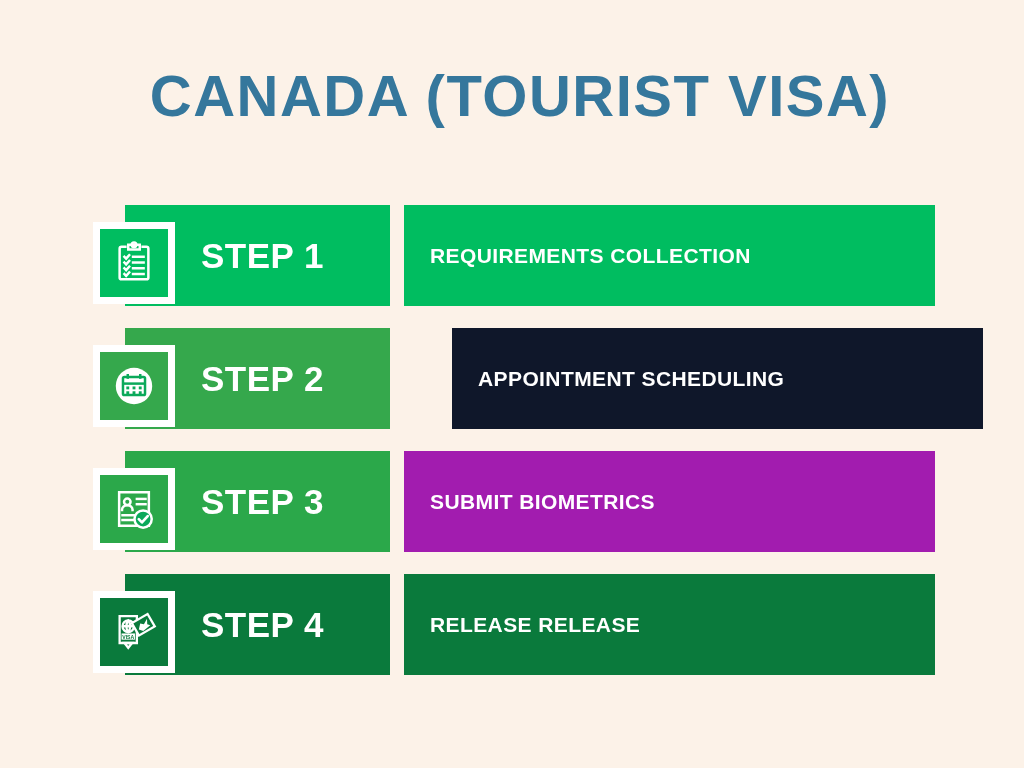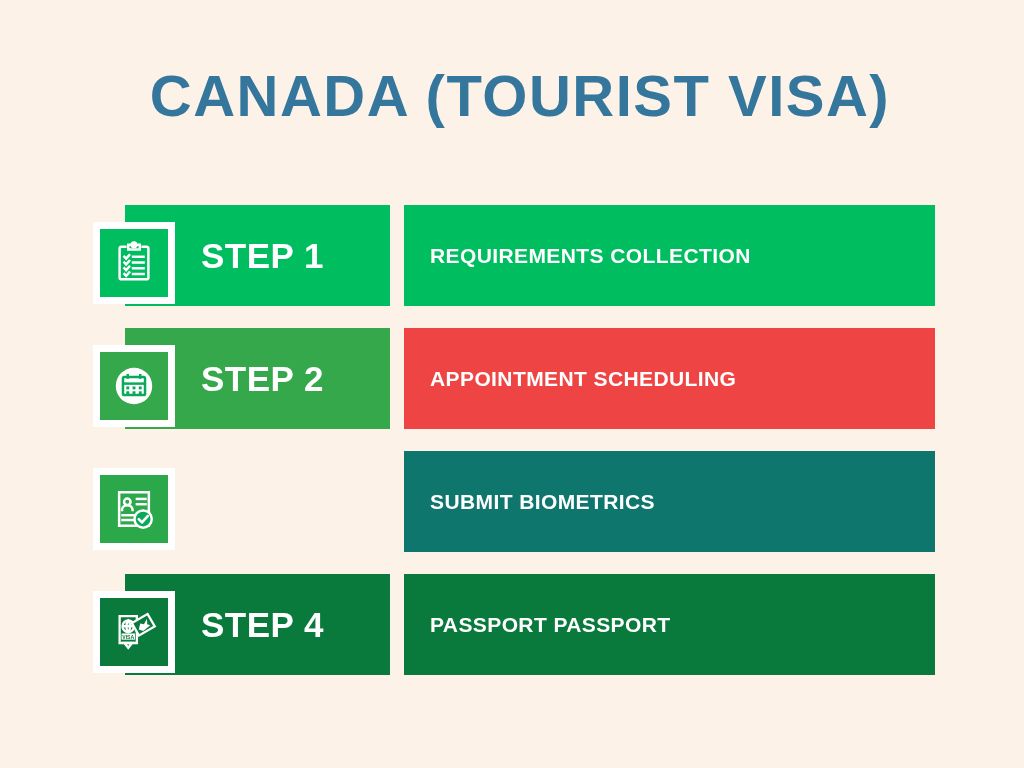--- a/index.html
+++ b/index.html
@@ -165,42 +165,45 @@
               <rect x="16" y="24.5" width="3" height="3"></rect>
               <rect x="22.5" y="24.5" width="3" height="3"></rect>
               <rect x="29" y="24.5" width="3" height="3"></rect>
               <rect x="16" y="29.5" width="3" height="3"></rect>
               <rect x="22.5" y="29.5" width="3" height="3"></rect>
               <rect x="29" y="29.5" width="3" height="3"></rect>
             </g>
           </svg>
         </span>
       </div>
-      <div class="step-right" style="background: #ef4444;">
+      <div class="step-right" style="background: #0f172a; margin-left: 48px;">
         <span class="step-desc">APPOINTMENT SCHEDULING</span>
       </div>
     </div>
 
     <div class="step-row">
+      <div class="step-left" style="background: rgb(43, 168, 74);">
+        <span class="step-label">STEP 3</span>
+      </div>
       <div class="icon-tile" style="background: rgb(43, 168, 74);">
         <span>
           <svg viewBox="0 0 48 48" fill="none" stroke="#ffffff" stroke-width="2.6" stroke-linecap="square">
             <path d="M8.5 6.5h31v35h-31z"></path>
             <circle cx="17" cy="16.5" r="3.4"></circle>
             <path d="M11.5 25c0-3 2.6-5 5.5-5s5.5 2 5.5 5"></path>
             <path d="M27 13.5h9"></path>
             <path d="M27 19h9"></path>
             <path d="M12 30.5h24"></path>
             <path d="M12 35.5h12"></path>
             <circle cx="33.5" cy="34.5" r="9" fill="#0aa95a" stroke="#ffffff" stroke-width="2.6"></circle>
             <path d="M29 34.6l3.3 3.4 6-6.6" stroke="#ffffff" stroke-width="2.8" stroke-linecap="round" stroke-linejoin="round"></path>
           </svg>
         </span>
       </div>
-      <div class="step-right" style="background: #0f766e;">
+      <div class="step-right" style="background: #a21caf;">
         <span class="step-desc">SUBMIT BIOMETRICS</span>
       </div>
     </div>
 
     <div class="step-row">
       <div class="step-left" style="background: rgb(10, 122, 60); text-align: right;">
         <span class="step-label">STEP 4</span>
       </div>
       <div class="icon-tile" style="background: rgb(10, 122, 60);">
         <span>
@@ -214,18 +217,18 @@
             <g transform="rotate(-30 34 18)">
               <rect x="25" y="9" width="19" height="15" fill="#0a7a3c" stroke="#ffffff" stroke-width="2.4"></rect>
               <path d="M28 18.5l4.4-4.8 3 2.6 5.6-3.3-2.6 5 2.2 2.6-9.4 1.6z" fill="#ffffff"></path>
             </g>
             <rect x="11" y="25.5" width="14" height="6.5" fill="#ffffff"></rect>
             <text x="18" y="30.9" text-anchor="middle" font-family="'Liberation Sans', sans-serif" font-size="5.4" font-weight="700" fill="#0a7a3c">VISA</text>
           </svg>
         </span>
       </div>
       <div class="step-right" style="background: rgb(10, 122, 60);">
-        <span class="step-desc">PASSPORT PASSPORT</span>
+        <span class="step-desc">RELEASE RELEASE</span>
       </div>
     </div>
 
   </div>
 </div>
 
 </body></html>

